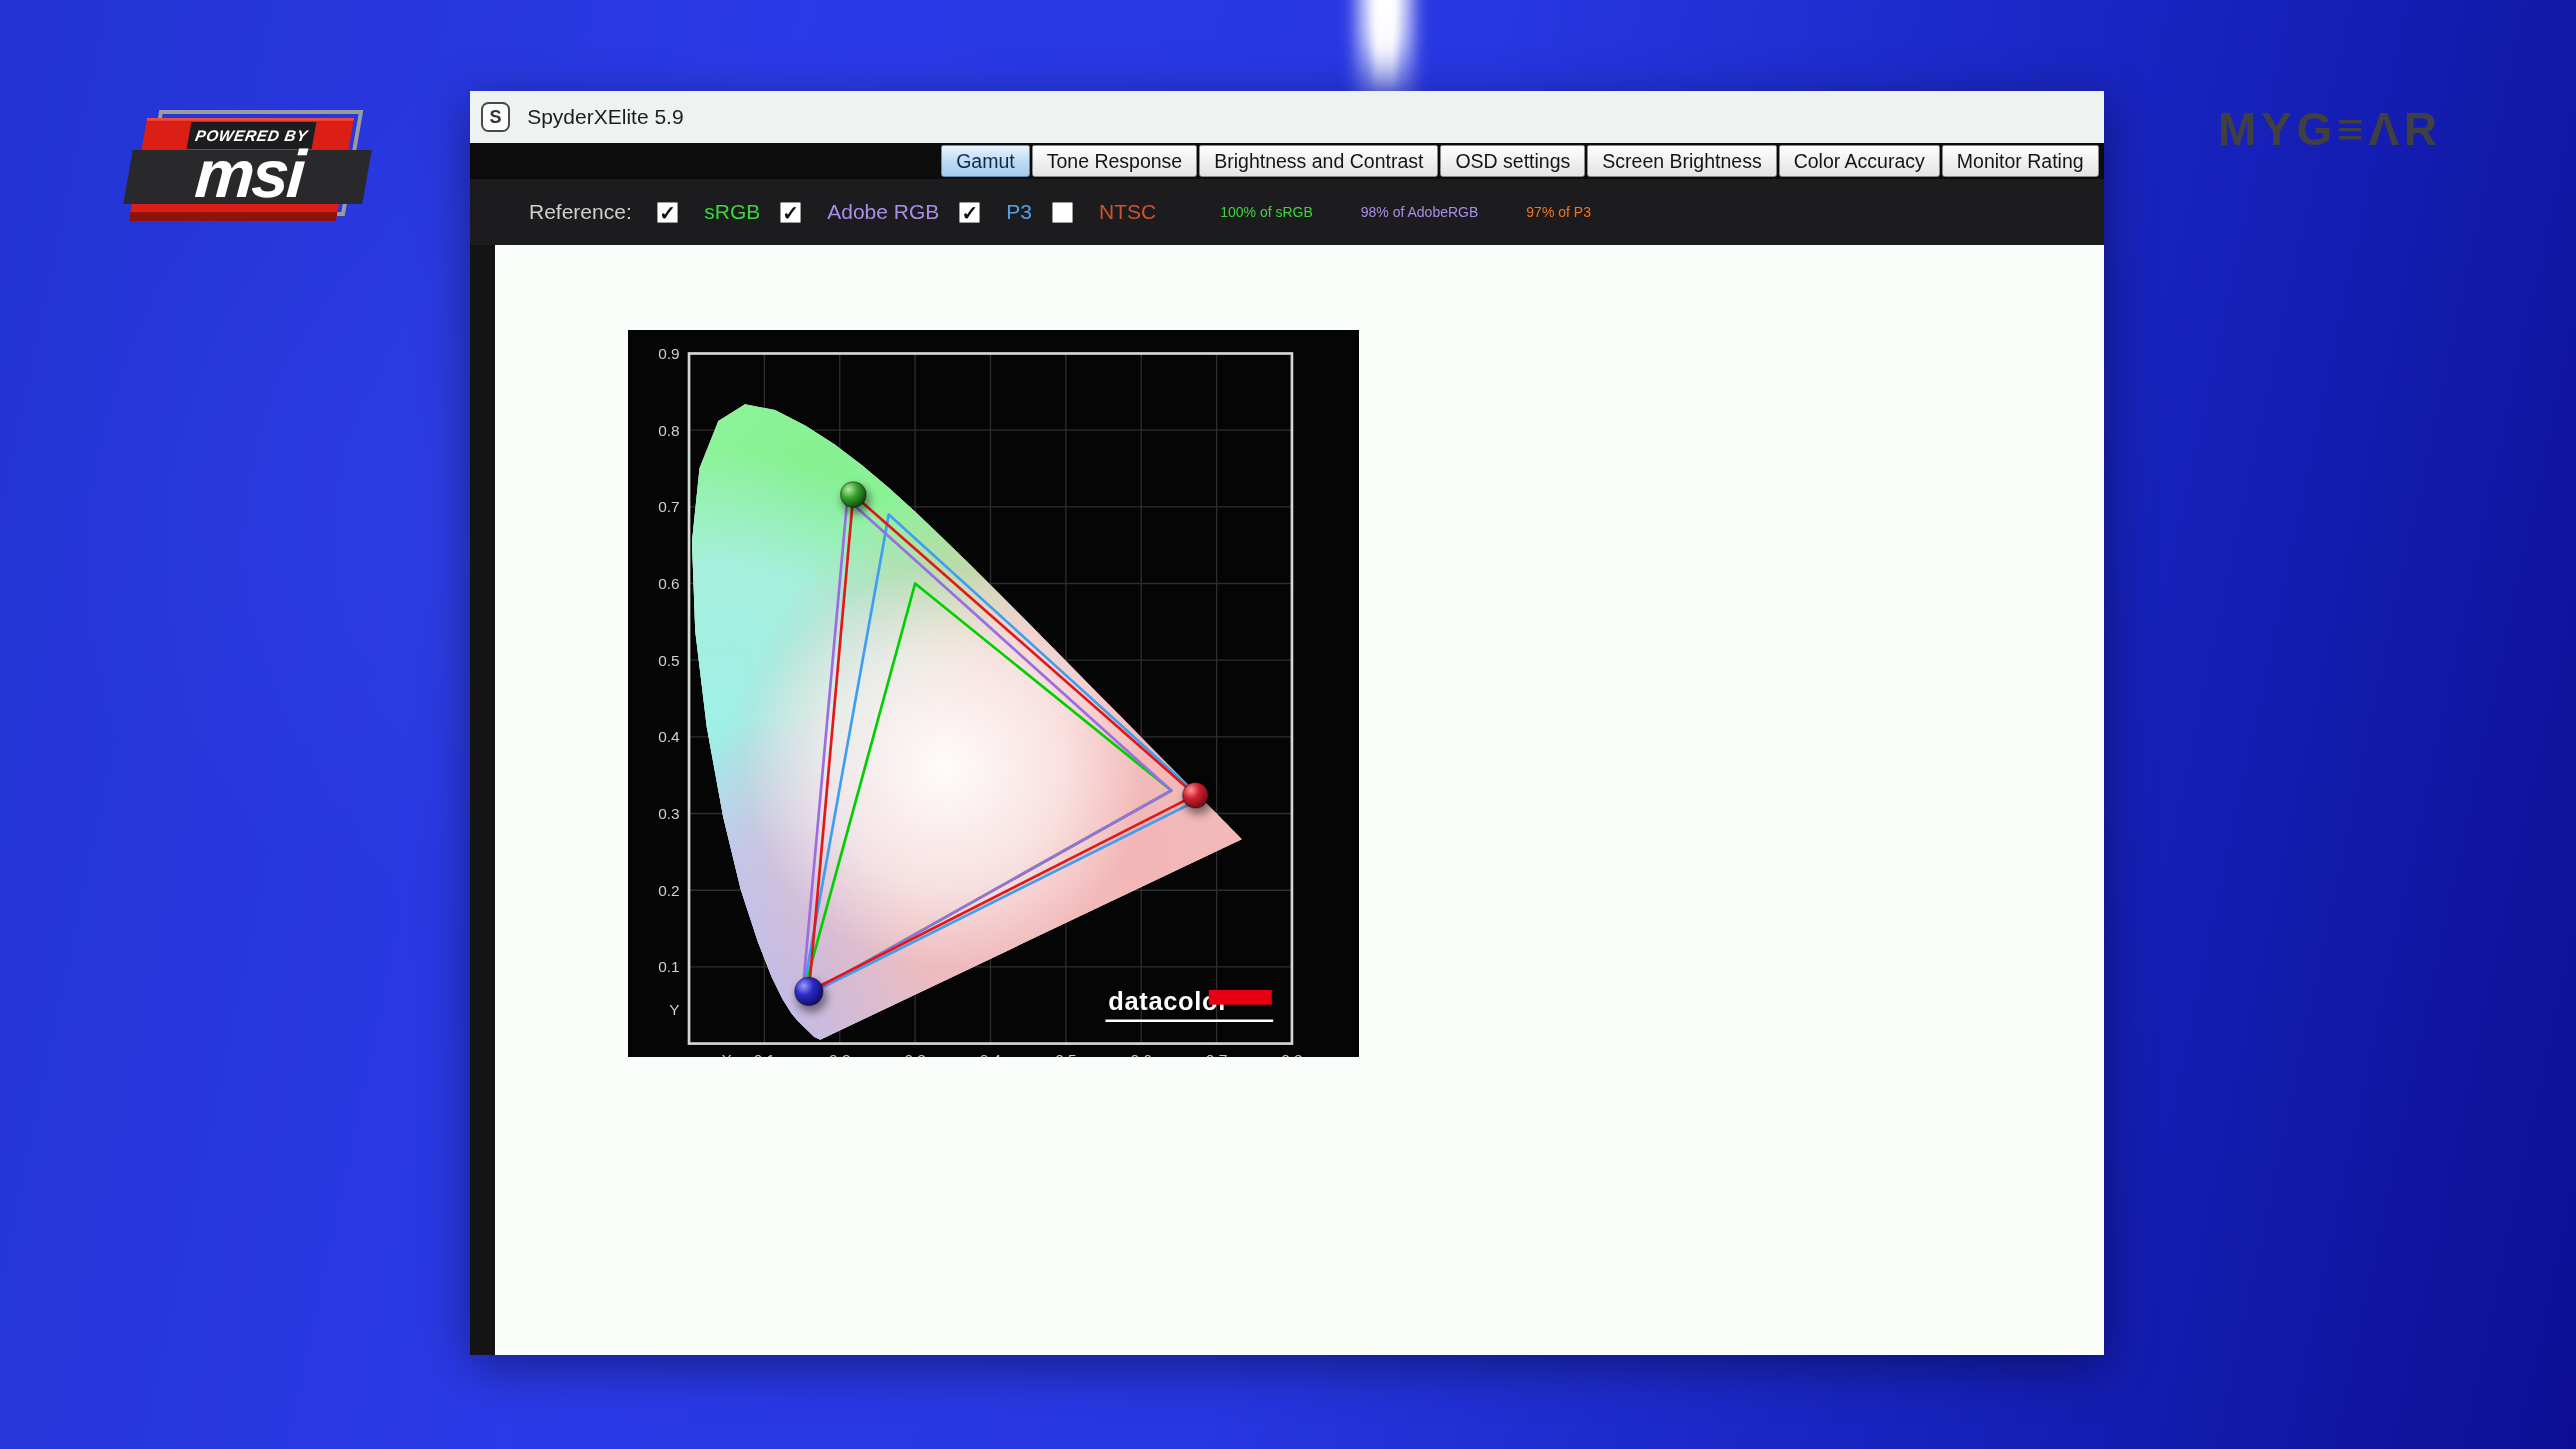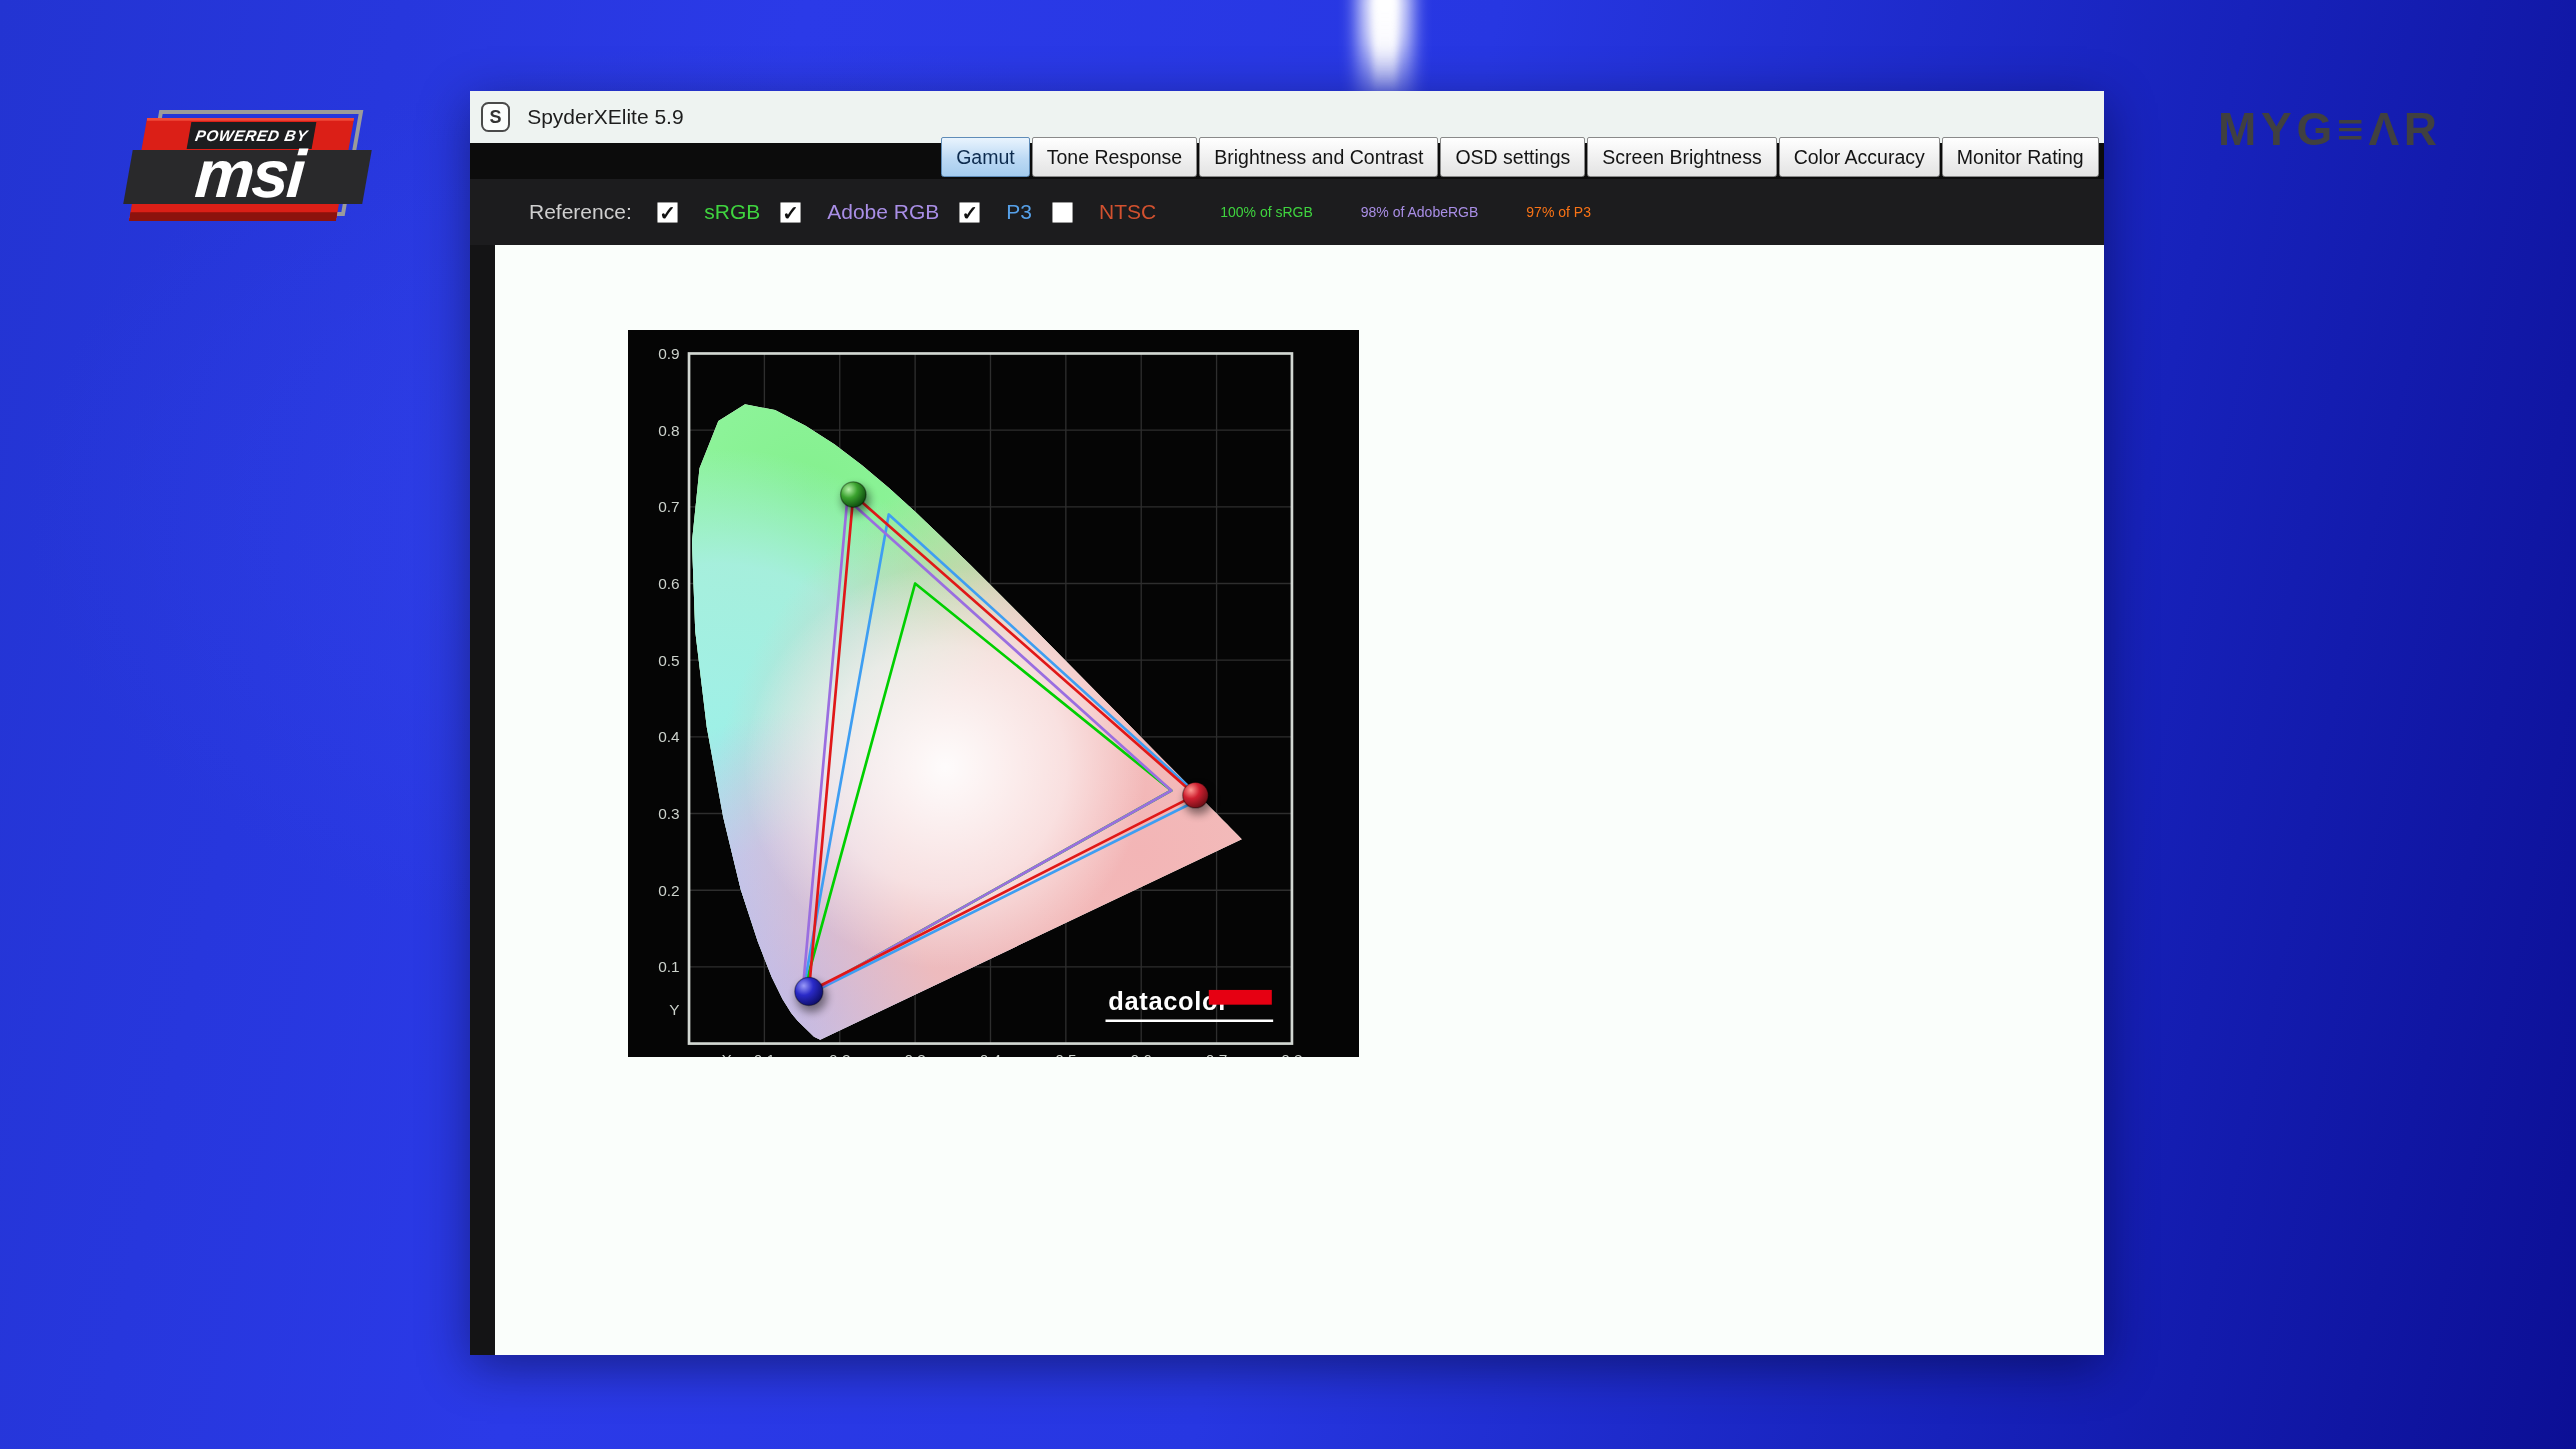--- a/index.html
+++ b/index.html
@@ -42,21 +42,21 @@
   
   .appwin { position:absolute; left:470px; top:91px; width:1634px; height:1264px;
             box-shadow:0 12px 47px rgba(0,0,25,.45); display:flex; flex-direction:column; }
   .titlebar { height:52px; background:#eef3f1; display:flex; align-items:center; padding-left:10.7px; flex:0 0 auto; }
   .app-icon { width:29.5px; height:29.5px; border:2px solid #4a4a4a; border-radius:7.4px;
               display:grid; place-items:center; font-size:18px; font-weight:bold; color:#333; background:#fbfdfc; }
   .app-title { margin-left:17px; font-size:21px; color:#1d1d1d; }
 
   .tabbar { height:36px; background:#0c0c0c; display:flex; justify-content:flex-end; align-items:flex-end;
             padding-right:5.4px; gap:2px; flex:0 0 auto; }
-  .tab { height:40px; margin-bottom:2px; padding:0 14px; display:flex; align-items:center;
+  .tab { height:32px; margin-bottom:2px; padding:0 14px; display:flex; align-items:center;
          background:linear-gradient(180deg,#ffffff 0%,#eeeeee 60%,#e3e3e3 100%);
          border:0.7px solid #8a8a8a; border-radius:2px 2px 2.7px 2.7px;
          font-size:19.5px; color:#141414; white-space:nowrap; cursor:default; }
   .tab.selected { background:linear-gradient(180deg,#e9f4fe 0%,#bcd9f4 55%,#a5ccee 100%);
                   border-color:#5f8cb8; color:#0d2b4e; }
 
   .refbar { height:66px; background:#1c1c1e; display:flex; align-items:center;
             padding-left:59px; flex:0 0 auto; }
   .ref-label { color:#cfcfcf; font-size:21px; }
   .ref-opt { display:flex; align-items:center; margin-left:20px; }

